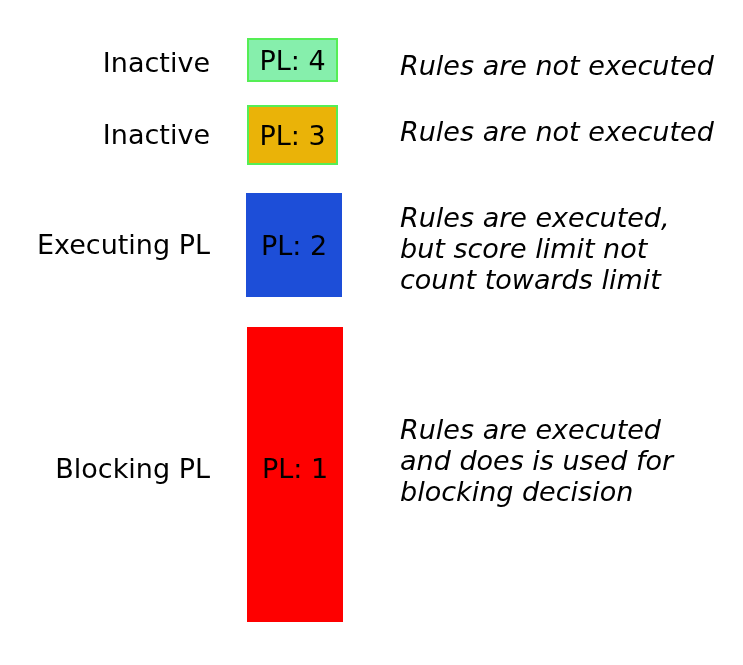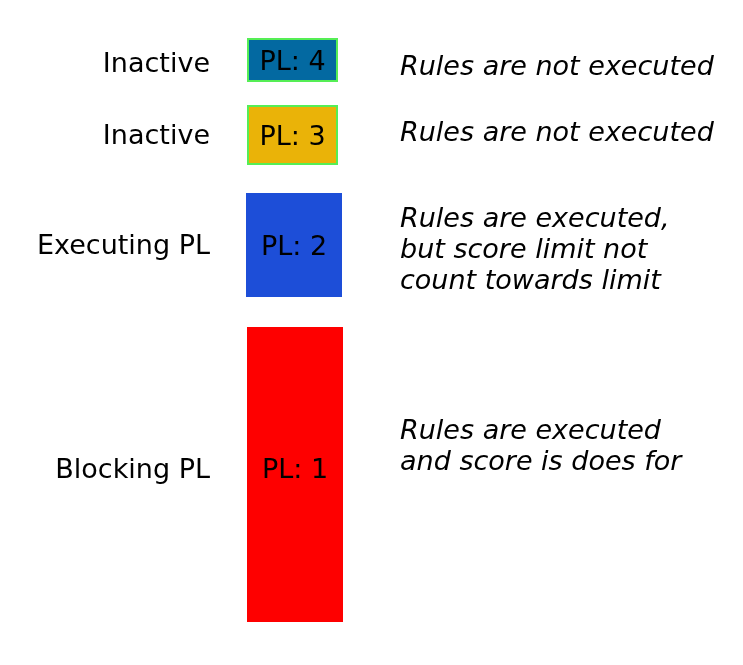--- a/index.html
+++ b/index.html
@@ -64,21 +64,21 @@
   .desc-pl2 { top: 202px; }
   .desc-pl1 { top: 414px; }
   .description .line { display: block; font-style: italic; }
 </style>
 </head>
 <body>
 
 <div class="diagram">
 
   <div class="state-label label-pl4">Inactive</div>
-  <div class="pl-box box-pl4" style="background-color: #0369a1; border-color: rgb(85, 238, 85);">
+  <div class="pl-box box-pl4" style="background-color: #86efac; border-color: rgb(85, 238, 85);">
     <span class="pl-box-label">PL: 4</span>
   </div>
   <div class="description desc-pl4">
     <span class="line">Rules are not executed</span>
   </div>
 
   <div class="state-label label-pl3">Inactive</div>
   <div class="pl-box box-pl3" style="background-color: #eab308; border-color: rgb(85, 238, 85);">
     <span class="pl-box-label">PL: 3</span>
   </div>
@@ -95,16 +95,17 @@
     <span class="line">but score limit not</span>
     <span class="line">count towards limit</span>
   </div>
 
   <div class="state-label label-pl1">Blocking PL</div>
   <div class="pl-box box-pl1" style="background-color: rgb(254, 0, 0);">
     <span class="pl-box-label">PL: 1</span>
   </div>
   <div class="description desc-pl1">
     <span class="line">Rules are executed</span>
-    <span class="line">and score is does for</span>
+    <span class="line">and does is used for</span>
+    <span class="line">blocking decision</span>
   </div>
 
 </div>
 
 </body></html>

